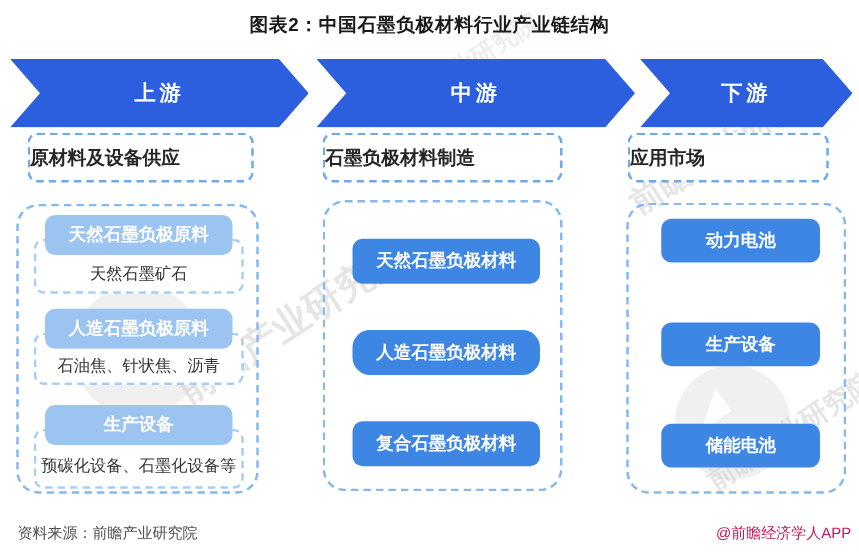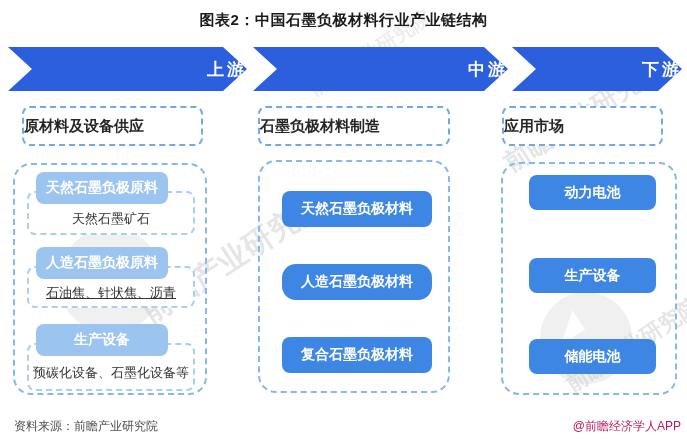--- a/index.html
+++ b/index.html
@@ -19,24 +19,24 @@
   .title {
     position: absolute; top: 11px; left: 0; width: 100%;
     text-align: center;
     font-size: 15px; font-weight: bold; color: #1a1a1a;
     letter-spacing: 0.5px;
     z-index: 5;
   }
 
   
   .arrow {
-    position: absolute; top: 47px; height: 44px;
+    position: absolute; top: 47px; height: 55px;
     background: #2B5FDE;
     clip-path: polygon(0 0, calc(100% - 24px) 0, 100% 50%, calc(100% - 24px) 100%, 0 100%, 24px 50%);
-    display: flex; align-items: center; justify-content: flex-end;
+    display: flex; align-items: center; justify-content: center;
     z-index: 4;
   }
   .arrow span {
     color: #ffffff; font-size: 17px; font-weight: bold; letter-spacing: 3px;
   }
   .arrow1 { left: 8px;   width: 239px; }
   .arrow2 { left: 253px; width: 255px; }
   .arrow3 { left: 512px; width: 170px; }
 
   
@@ -58,38 +58,38 @@
     border: 2px dashed #85B9EE; border-radius: 18px;
     background: transparent;
     z-index: 3;
   }
   .c1 { left: 13px;  top: 163px; width: 194px; height: 232px; }
   .c2 { left: 258px; top: 160px; width: 192px; height: 233px; }
   .c3 { left: 501px; top: 162px; width: 176px; height: 233px; }
 
   
   .gh {
-    position: absolute; left: 21px; width: 132px; height: 32px;
+    position: absolute; left: 21px; width: 150px; height: 32px;
     background: #9CC4F0; border-radius: 8px;
     display: flex; align-items: center; justify-content: center;
     color: #ffffff; font-size: 14px; font-weight: bold;
     z-index: 3;
   }
   .gb {
     position: absolute; left: 12px; width: 168px;
     background: #ffffff;
     border: 2px dashed #AACEF2; border-radius: 8px;
     display: flex; align-items: center; justify-content: center;
     text-align: center;
     font-size: 13px; color: #333333; line-height: 1.25;
     padding: 13px 4px 0 4px;
     z-index: 2;
   }
   .gh1 { top: 7px;   } .gb1 { top: 26px;  height: 44px; }
-  .gh2 { top: 82px;  } .gb2 { top: 101px; height: 42px; text-decoration: underline; }
+  .gh2 { top: 82px;  } .gb2 { top: 101px; height: 42px; }
   .gh3 { top: 159px; } .gb3 { top: 178px; height: 48px; }
 
   
   .btn {
     position: absolute;
     background: #3E86E4; border-radius: 8px;
     display: flex; align-items: center; justify-content: center;
     color: #ffffff; font-size: 14px; font-weight: 600;
     z-index: 3;
   }

